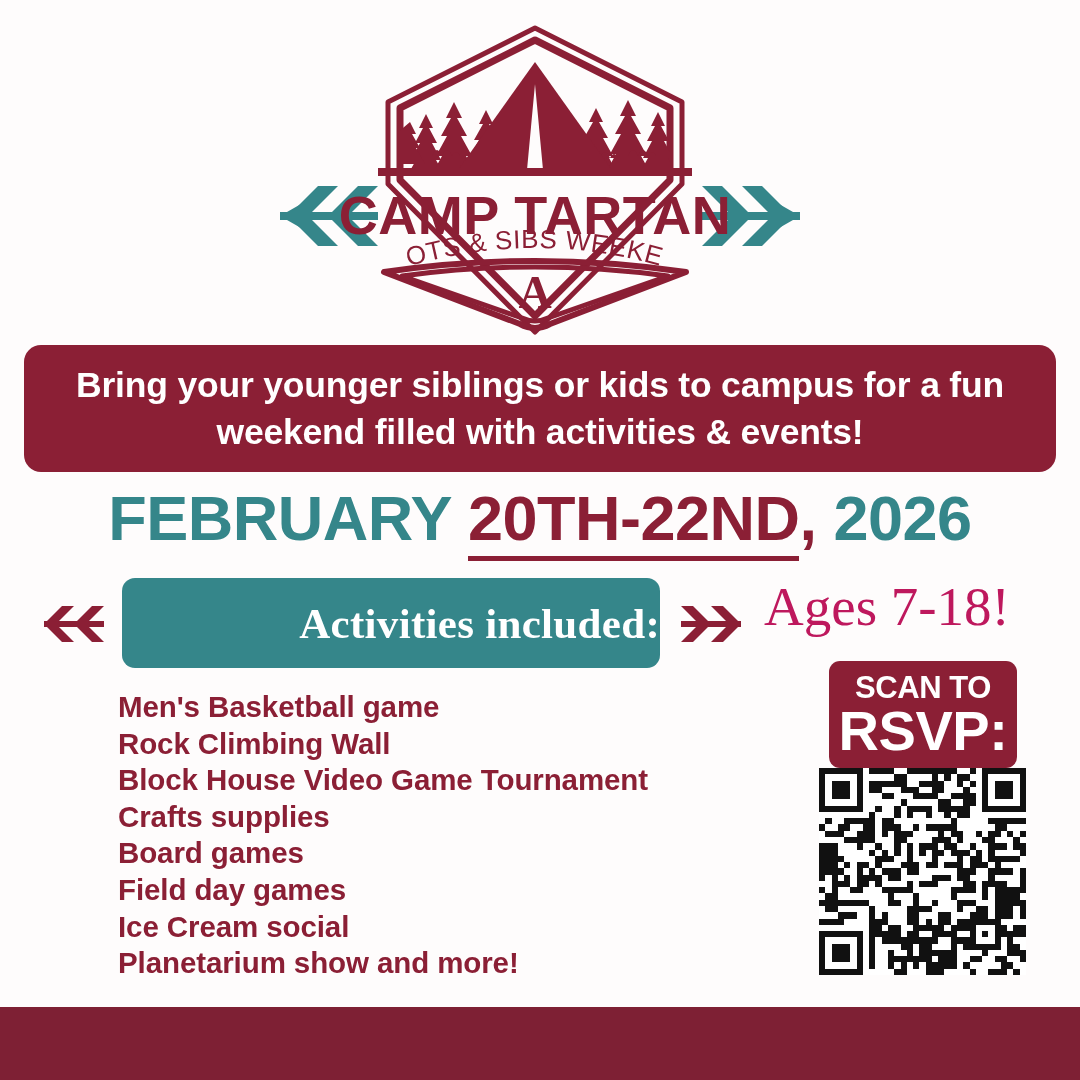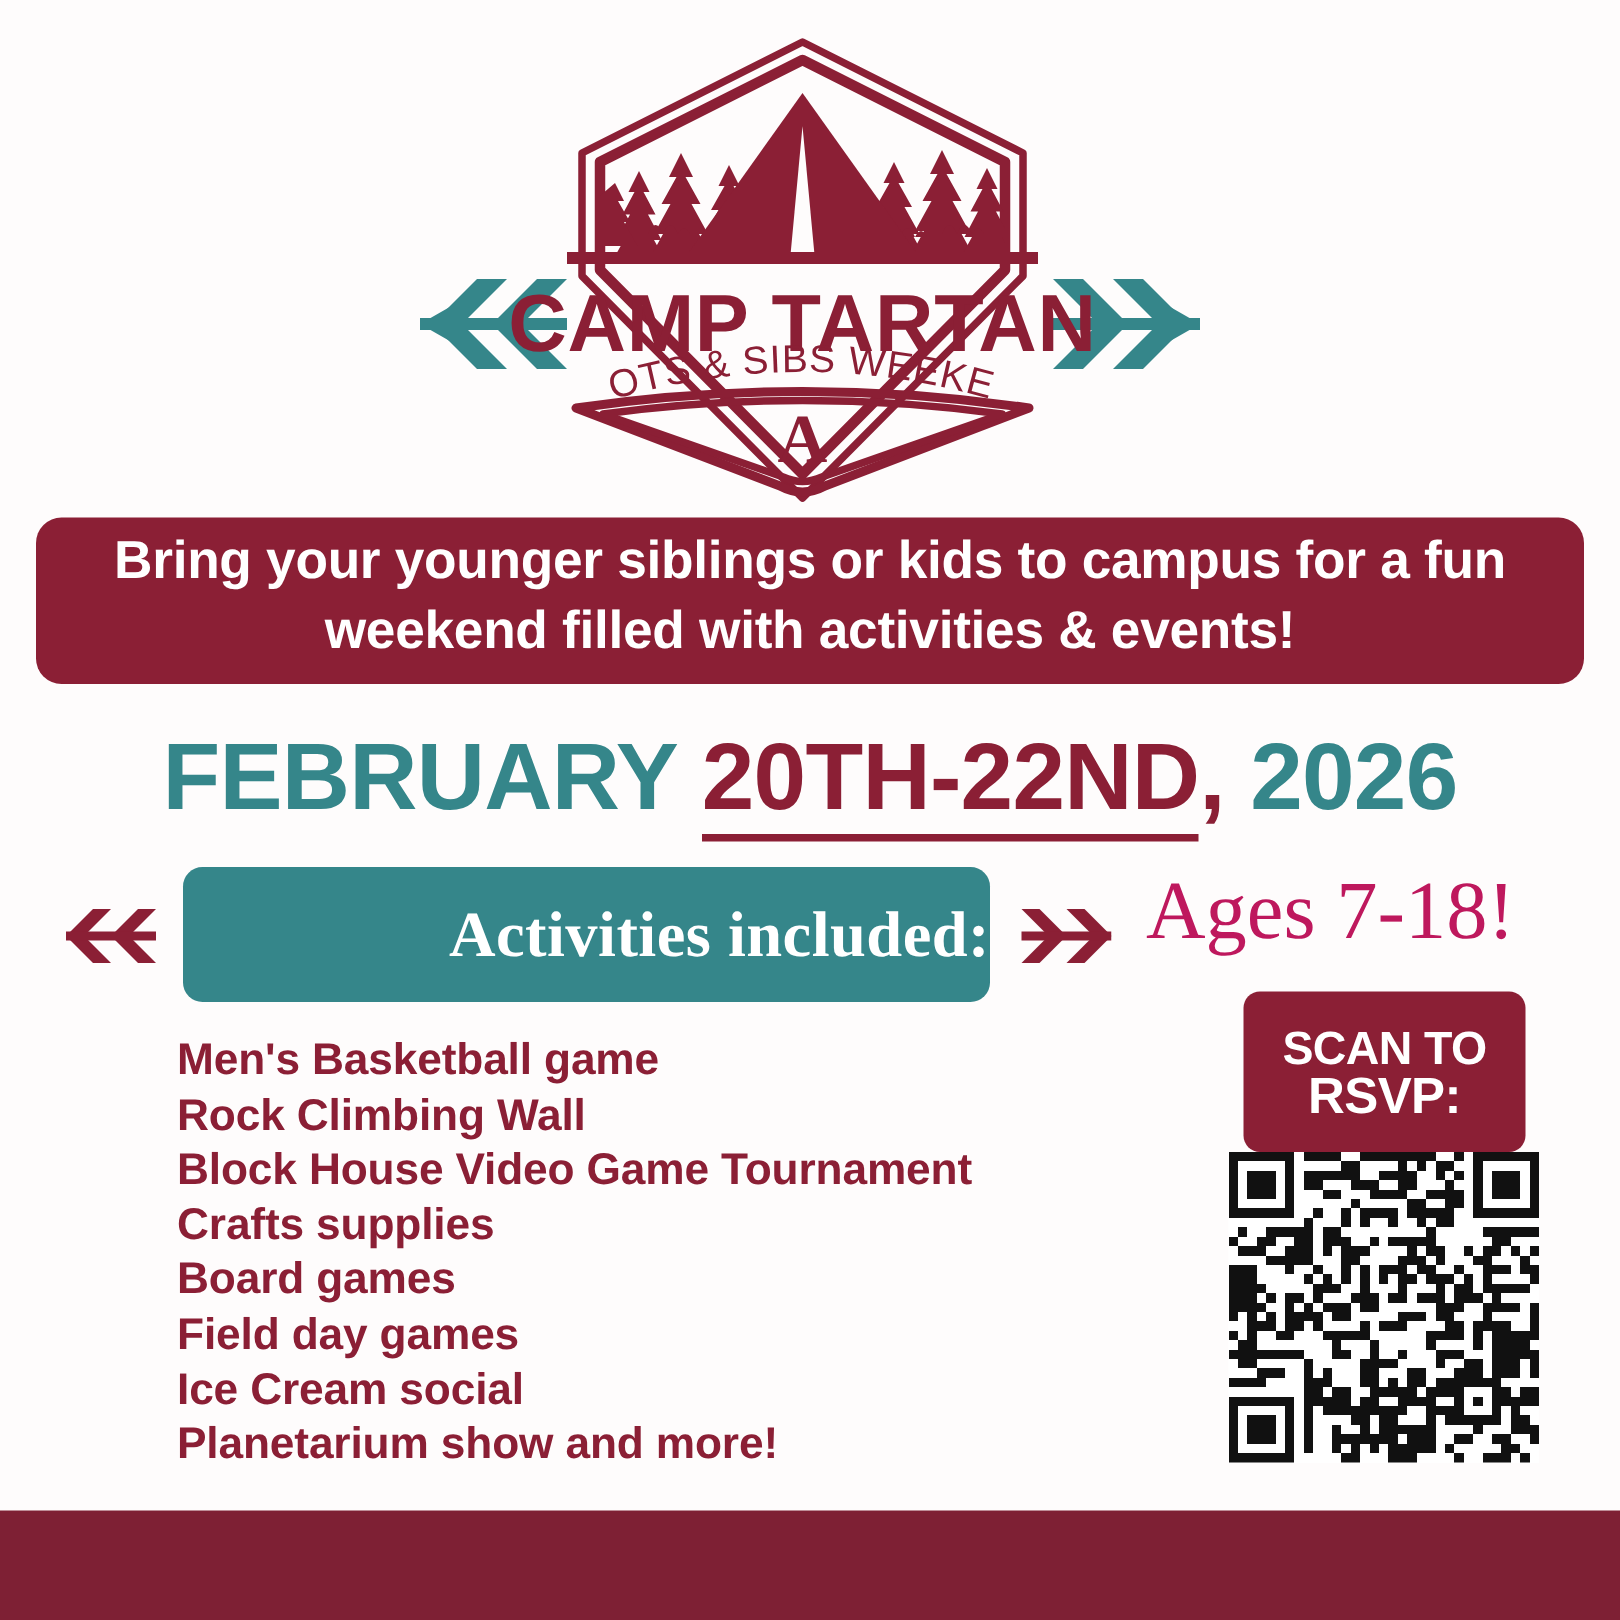--- a/index.html
+++ b/index.html
@@ -24,26 +24,26 @@
     height: 320px;
   }
   #logo-svg { display: block; margin: 0 auto; }
 
   
   #banner {
     position: absolute;
     left: 24px;
     top: 345px;
     width: 1032px;
-    height: 111px;
+    height: 127px;
     background: #8b1f35;
     border-radius: 17px;
     box-sizing: border-box;
     display: flex;
-    align-items: flex-end;
+    align-items: center;
     justify-content: center;
     padding: 12px 26px;
   }
   #banner-text {
     color: #ffffff;
     font-size: 35.5px;
     font-weight: bold;
     line-height: 1.32;
     text-align: center;
     letter-spacing: -0.2px;
@@ -154,21 +154,21 @@
   }
   #rsvp-line1 {
     color: #ffffff;
     font-size: 31px;
     font-weight: bold;
     line-height: 1.02;
     letter-spacing: -0.4px;
   }
   #rsvp-line2 {
     color: #ffffff;
-    font-size: 34px;
+    font-size: 56px;
     font-weight: bold;
     line-height: 1.0;
     letter-spacing: -0.4px;
   }
 
   
   #qr-code {
     position: absolute;
     left: 819px;
     top: 768px;

